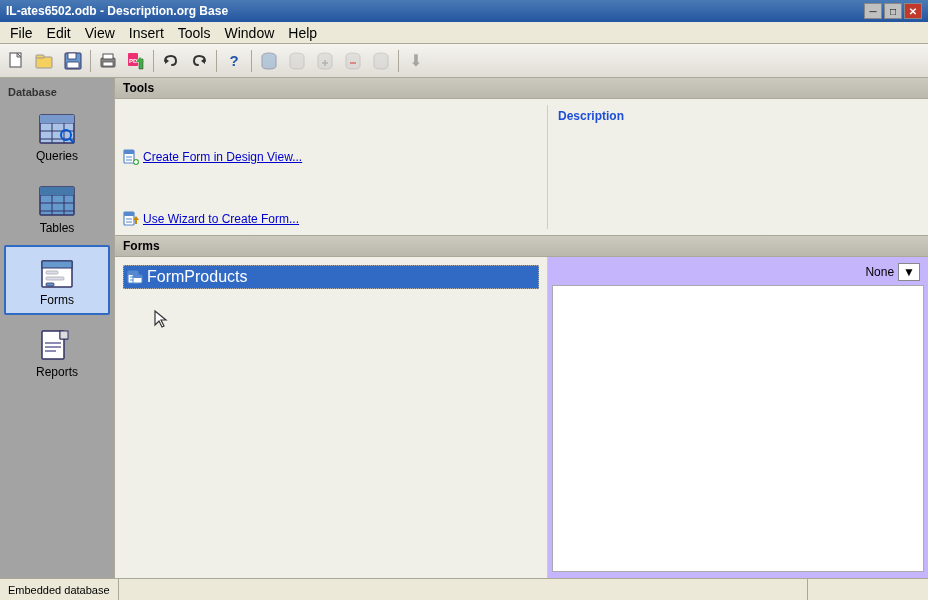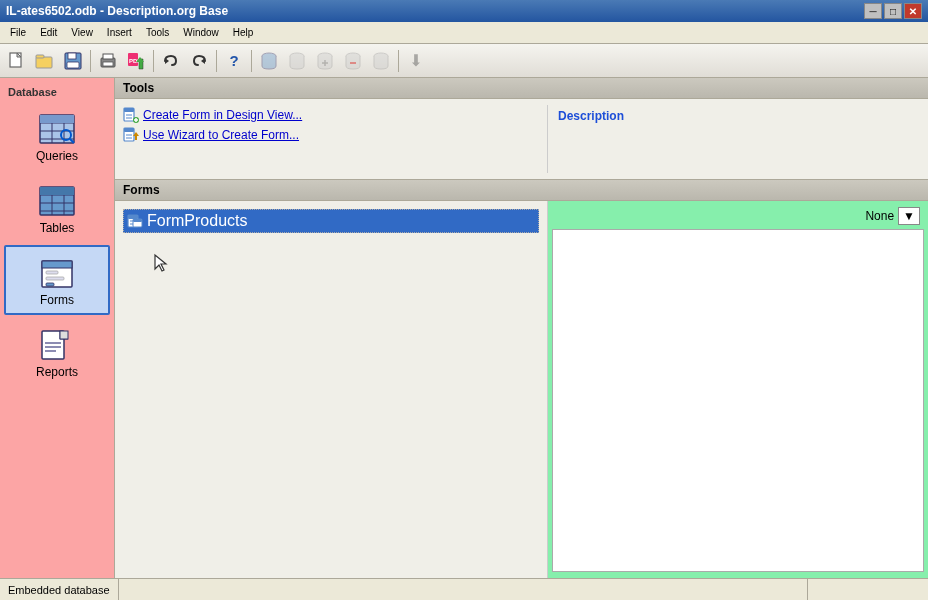--- a/index.html
+++ b/index.html
@@ -36,21 +36,21 @@
       height: 22px;
       display: flex;
       align-items: center;
       padding: 0 4px;
       border-bottom: 1px solid #aca899;
       gap: 2px;
     }
     .menu-item {
       padding: 2px 6px;
       cursor: pointer;
-      font-size: 10px;
+      font-size: 14px;
       color: #000;
     }
 
     
     #toolbar {
       background: linear-gradient(to bottom, #f5f4ef, #e0ddd6);
       height: 34px;
       display: flex;
       align-items: center;
       padding: 0 4px;
@@ -72,21 +72,21 @@
     
     #main {
       display: flex;
       height: calc(600px - 22px - 22px - 34px - 22px);
       background: #ece9d8;
     }
 
     
     #sidebar {
       width: 115px;
-      background: #fca5a5;
+      background: #a3a3a3;
       border-right: 1px solid #aca899;
       display: flex;
       flex-direction: column;
       padding-top: 4px;
     }
     .sidebar-section-title {
       font-size: 11px;
       font-weight: bold;
       color: #333;
       padding: 4px 8px 2px;
@@ -146,20 +146,21 @@
     }
     .task-item {
       display: flex;
       align-items: center;
       gap: 4px;
       padding: 2px 0;
       cursor: pointer;
       color: #0000cc;
       text-decoration: underline;
       font-size: 12px;
+      margin-top: 42px;
     }
     .task-icon {
       width: 16px; height: 16px;
       display: flex; align-items: center; justify-content: center;
       font-size: 14px;
     }
     .description-panel {
       width: 380px;
       padding: 4px 10px;
     }
@@ -203,21 +204,21 @@
     }
     .form-icon {
       width: 16px; height: 16px;
       display: inline-flex; align-items: center; justify-content: center;
     }
     .preview-panel {
       width: 380px;
       display: flex;
       flex-direction: column;
       padding: 4px;
-      background: #86efac;
+      background: #c4b5fd;
     }
     .preview-none-row {
       display: flex;
       justify-content: flex-end;
       align-items: center;
       padding: 2px 4px;
       gap: 4px;
     }
     .preview-none-label { font-size: 12px; color: #000; }
     .preview-dropdown {

